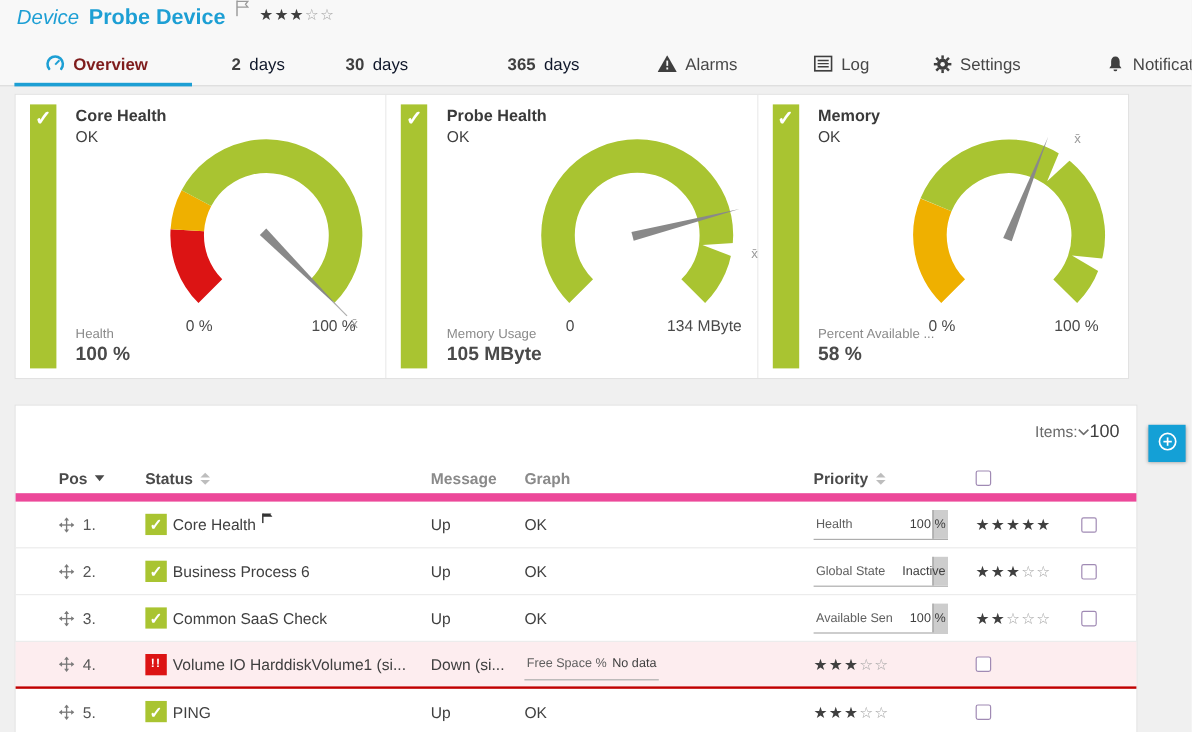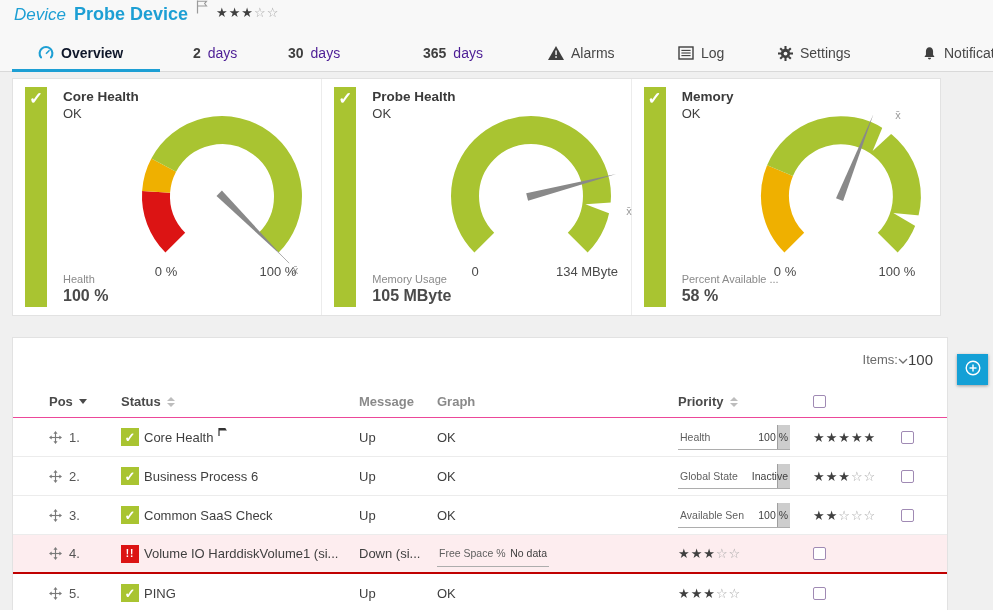--- a/index.html
+++ b/index.html
@@ -14,22 +14,22 @@
   .device-name { font-weight:bold; font-size:18px; color:#1d9fd4; }
   .hdr-flag { position:relative; top:-6px; }
   .hdr-stars { position:relative; top:-3px; font-size:13px; letter-spacing:1px; cursor:pointer; }
   .stars-filled { color:#3f3f3f; }
   .stars-empty { color:#a6a6a6; }
 
   
   .tabs { position:absolute; left:0; bottom:0; width:993px; height:36px; }
   .tab { position:absolute; top:0; height:36px; display:flex; align-items:center; gap:7px; font-size:14px; color:#474747; cursor:pointer; white-space:nowrap; }
   .tab b { color:#3f3f3f; }
-  .tab .days { color:#4c1d95; }
-  .tab.active .tab-label { color:#0f172a; font-weight:bold; }
+  .tab .days { color:#0f172a; }
+  .tab.active .tab-label { color:#7f1d1d; font-weight:bold; }
   .tab-icon { display:inline-flex; align-items:center; }
   .active-underline { position:absolute; left:12px; bottom:-1px; width:148px; height:3px; background:#1d9fd4; }
 
   
   .gauges-panel { position:absolute; left:12px; top:78px; width:929px; height:238px; background:#fff; border:1px solid #e2e2e2; display:flex; }
   .gauge-card { position:relative; flex:1 1 0; border-right:1px solid #ececec; cursor:pointer; }
   .gauge-card:last-child { border-right:none; }
   .gauge-status-bar { position:absolute; left:12px; top:8px; bottom:8px; width:22px; background:#a9c431; text-align:center; }
   .gauge-status-bar .check { color:#fff; font-size:17px; font-weight:bold; line-height:24px; }
   .gauge-head { position:absolute; left:50px; top:10px; }
@@ -41,21 +41,21 @@
   .metric-value { font-size:16px; font-weight:bold; color:#4a4a4a; margin-top:2px; }
   .gauge-svg text { font-family:"Liberation Sans", sans-serif; }
 
   
   .table-panel { position:absolute; left:12px; top:337px; width:936px; height:280px; background:#fff; border:1px solid #e2e2e2; }
   .items-row { position:absolute; top:12px; right:14px; display:flex; align-items:center; cursor:pointer; }
   .items-label { font-size:13px; color:#6b6b6b; }
   .items-count { font-size:15px; color:#3f3f3f; }
 
   .grid-row { display:grid; grid-template-columns:72px 238px 78px 241px 135px 88px 1fr; padding-left:36px; align-items:center; }
-  .thead { margin-top:48px; height:32px; border-bottom:1px solid #ec4899; }
+  .thead { margin-top:48px; height:32px; border-bottom:7px solid #ec4899; }
   .th { display:flex; align-items:center; gap:6px; font-size:13px; font-weight:bold; color:#4a4a4a; cursor:pointer; }
   .th.muted { color:#8a8a8a; cursor:default; }
   .sort i { display:block; width:0; height:0; border-left:4px solid transparent; border-right:4px solid transparent; }
   .sort .up { border-bottom:4px solid #bdbdbd; margin-bottom:2px; }
   .sort .dn { border-top:4px solid #bdbdbd; }
   .sort.single .dn { border-top:5px solid #4a4a4a; border-left-width:4.5px; border-right-width:4.5px; }
 
   .trow { height:39px; border-bottom:1px solid #ececec; font-size:13px; color:#3f3f3f; }
   .trow.alert { background:#fdedef; border-bottom:2px solid #c00000; }
   .cell-pos { display:flex; align-items:center; gap:7px; color:#555; }

